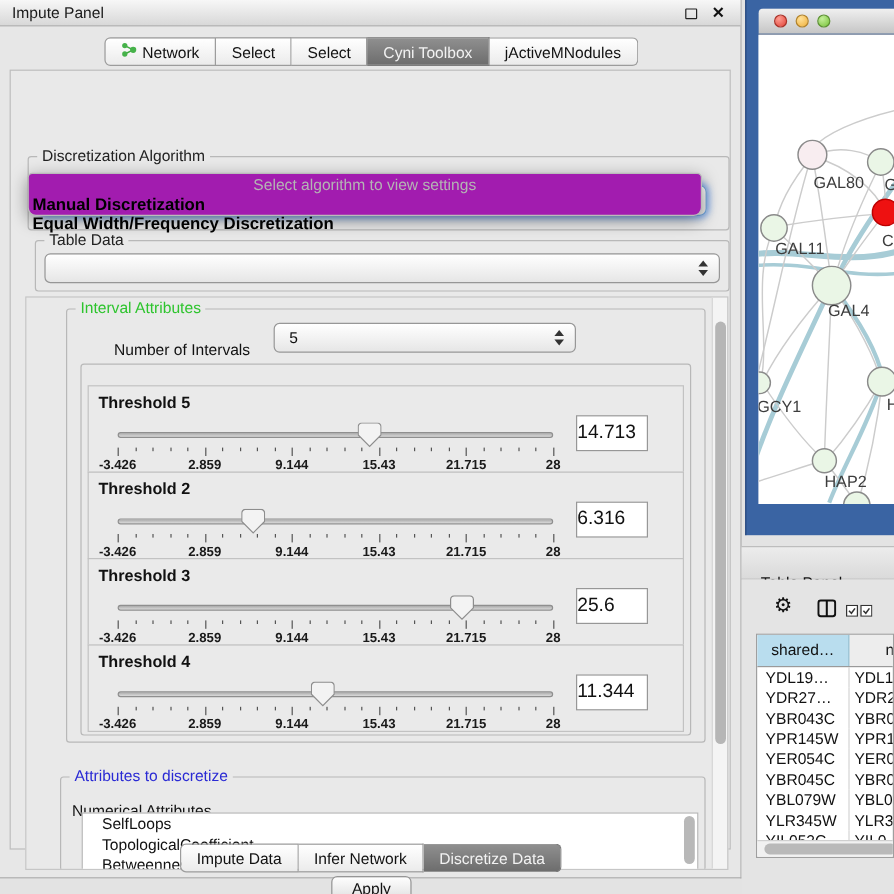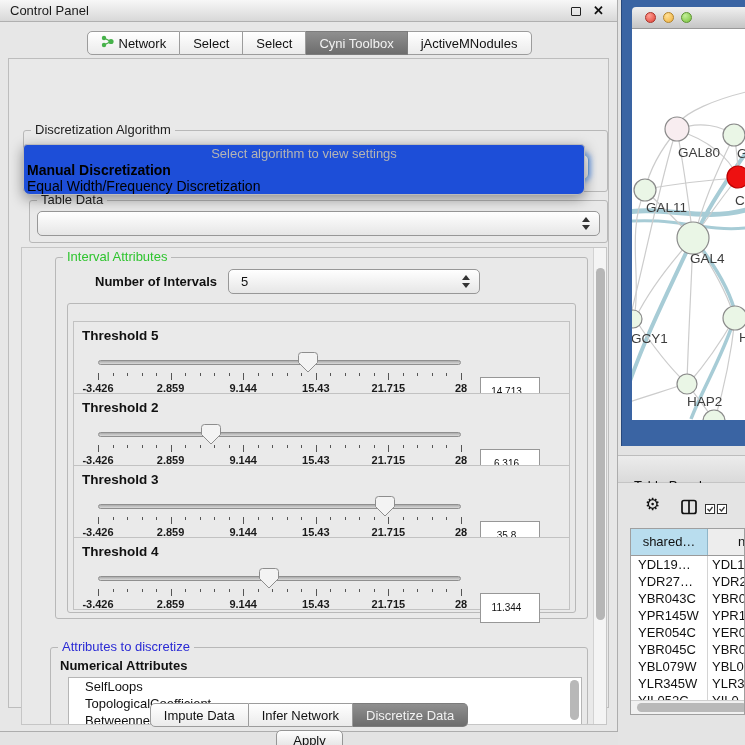--- a/index.html
+++ b/index.html
@@ -39,21 +39,21 @@
   .combo .val { position:absolute; left:12px; top:0; line-height:24px; color:#111; }
   .spinner { position:absolute; right:9px; top:5px; width:8px; }
   .spinner .up { width:0; height:0; border-left:4px solid transparent; border-right:4px solid transparent;
     border-bottom:5px solid #333; margin-bottom:3px; }
   .spinner .dn { width:0; height:0; border-left:4px solid transparent; border-right:4px solid transparent;
     border-top:5px solid #333; }
 
   #algo-combo { left:24px; top:95px; width:556px; height:26px; border-radius:6px;
     border:1px solid #74a7e0; box-shadow:0 0 5px 2px rgba(90,150,240,.75); }
 
-  #algo-popup { position:absolute; left:14px; top:85px; width:562px; height:51px; background:#1d4ed8;
+  #algo-popup { position:absolute; left:14px; top:85px; width:562px; height:36px; background:#a21caf;
     border:1px solid #bbb; border-radius:4px 4px 7px 7px; box-shadow:0 4px 14px rgba(0,0,0,.4); z-index:50; }
   #popup-prompt { position:absolute; top:1px; width:100%; text-align:center; color:#b4b4b4; }
   .popup-item { position:absolute; left:3px; width:99%; font-size:14px; color:#000; line-height:16px; }
 
   
   #viewport { position:absolute; left:12px; top:188px; width:586px; height:478px;
     border:1px solid #c6c6c6; background:#e9e9e9; overflow:hidden; }
   #vscroll { position:absolute; right:0; top:0; width:13px; height:100%;
     background:#f4f4f4; border-left:1px solid #d2d2d2; }
   #vscroll .thumb { position:absolute; left:2px; top:20px; width:9px; height:352px;
@@ -66,21 +66,21 @@
   .slider-zone { position:absolute; left:24px; top:30px; width:363px; height:42px; }
   .track { position:absolute; left:0; top:8px; width:100%; height:5px; border:1px solid #8f8f8f;
     border-radius:3px; background:linear-gradient(#ababab,#dadada); }
   .handle { position:absolute; top:0; width:20px; height:21px; }
   .tick { position:absolute; width:1px; background:#555; }
   .tick.minor { top:21px; height:3px; }
   .tick.major { top:21px; height:7px; }
   .tick-label { position:absolute; top:30px; transform:translateX(-50%);
     font-size:11px; font-weight:bold; color:#1a1a1a; white-space:nowrap; }
   .value-box { position:absolute; left:406px; top:24px; width:60px; height:30px; background:#fff;
-    border:1px solid #979797; font-size:10px; line-height:28px; text-align:center; padding-right:7px;margin-top:31px; }
+    border:1px solid #979797; font-size:16px; line-height:28px; text-align:left; padding-right:7px; }
 
   
   #attr-list { position:absolute; left:58px; top:617px; width:514px; height:49px;
     background:#fff; border:1px solid #b5b5b5; overflow:hidden; }
   .attr-item { padding-left:16px; line-height:17px; }
   #attr-scroll { position:absolute; right:2px; top:2px; width:9px; height:40px;
     border-radius:5px; background:#b8b8b8; }
 
   #apply-btn { position:absolute; left:267px; top:671px; width:67px; height:22px;
     background:linear-gradient(#fefefe,#dedede); border:1px solid #969696; border-radius:5px;
@@ -109,28 +109,28 @@
     background:#fff; border:1px solid #9f9f9f; overflow:hidden; }
   .thead { display:flex; height:27px; border-bottom:1px solid #9a9a9a; }
   .th1 { width:77px; background:#b9ddee; border-right:1px solid #8fb6c9; text-align:center; line-height:26px; }
   .th2 { flex:1; background:#ededed; padding-left:30px; line-height:26px; white-space:nowrap; overflow:hidden; }
   .trow { display:flex; height:17px; line-height:17px; }
   .td1 { width:77px; padding-left:7px; border-right:1px solid #d4d4d4; overflow:hidden; white-space:nowrap; }
   .td2 { flex:1; padding-left:4px; overflow:hidden; white-space:nowrap; }
   #hscroll { position:absolute; left:0; right:0; bottom:0; height:14px; background:#f1f1f1; border-top:1px solid #cfcfcf; }
   #hscroll .thumb { position:absolute; left:6px; top:2px; width:110px; height:9px; border-radius:5px; background:#b9b9b9; }
 
-  .bold { font-weight:bold; }
+  .bold { font-weight:normal;margin-top:10px; }
 </style>
 </head>
 <body>
 
 <div id="control-panel">
   <div id="cp-titlebar">
-    <span id="cp-title">Control Panel</span>
+    <span id="cp-title">Impute Panel</span>
     <div id="cp-float"></div>
     <div id="cp-close">✕</div>
   </div>
 
   <div id="top-tabs" class="tabrow">
       <div class="tab">
         <span><svg width="13" height="13" viewBox="0 0 13 13">
             <line x1="3" y1="3" x2="10" y2="6.5" stroke="#3faa3f" stroke-width="1.2"></line>
             <line x1="3" y1="10" x2="10" y2="6.5" stroke="#3faa3f" stroke-width="1.2"></line>
             <circle cx="3" cy="3" r="2.2" fill="#46b24a"></circle>
@@ -160,21 +160,21 @@
       <span class="spinner">
           <div class="up"></div>
           <div class="dn"></div>
         </span>
     </div>
 
     <div id="algo-popup">
       <div id="popup-prompt">Select algorithm to view settings</div>
       <div id="popup-items">
           <div class="popup-item" style="top: 17px; font-weight: bold;">Manual Discretization</div>
-          <div class="popup-item" style="top: 33px;">Equal Width/Frequency Discretization</div>
+          <div class="popup-item" style="top: 33px; font-weight: bold;">Equal Width/Frequency Discretization</div>
         </div>
     </div>
 
     <div class="group" style="left:20px; top:141px; width:579px; height:43px;"></div>
     <div class="group-title" style="left:28px; top:134px;">Table Data</div>
     <div class="combo" style="left:28px; top:152px; width:563px;">
       <span class="spinner">
           <div class="up"></div>
           <div class="dn"></div>
         </span>
@@ -313,21 +313,21 @@
               <div class="tick-label" style="left: 0%;">-3.426</div>
               <div class="tick-label" style="left: 20%;">2.859</div>
               <div class="tick-label" style="left: 40%;">9.144</div>
               <div class="tick-label" style="left: 60%;">15.43</div>
               <div class="tick-label" style="left: 80%;">21.715</div>
               <div class="tick-label" style="left: 100%;">28</div>
               <div class="handle" style="left: calc(78.9983% - 10px);"><svg width="20" height="21" viewBox="0 0 20 21">
                   <path d="M3.5,0.5 h13 a3,3 0 0 1 3,3 v7 l-9.5,9.5 l-9.5,-9.5 v-7 a3,3 0 0 1 3,-3 z" fill="#f3f3f3" stroke="#8d8d8d"></path>
                 </svg></div>
             </div>
-            <div class="value-box">35.8</div>
+            <div class="value-box">25.6</div>
           </div>
           <div class="thr-row">
             <div class="thr-label">Threshold 4</div>
             <div class="slider-zone">
               <div class="track"></div>
               <div class="tick major" style="left: 0%;"></div>
               <div class="tick minor" style="left: 4%;"></div>
               <div class="tick minor" style="left: 8%;"></div>
               <div class="tick minor" style="left: 12%;"></div>
               <div class="tick minor" style="left: 16%;"></div>

